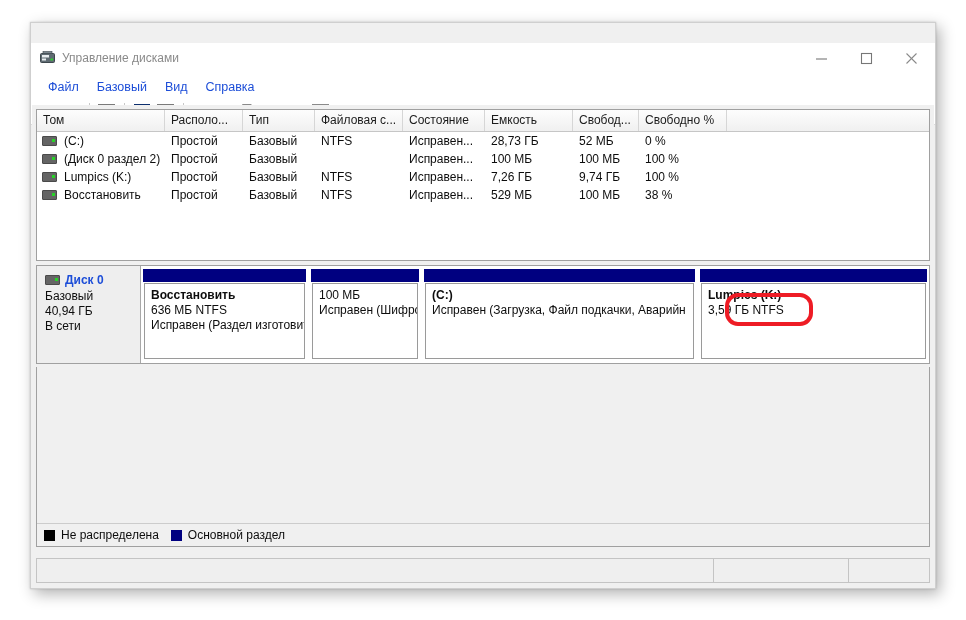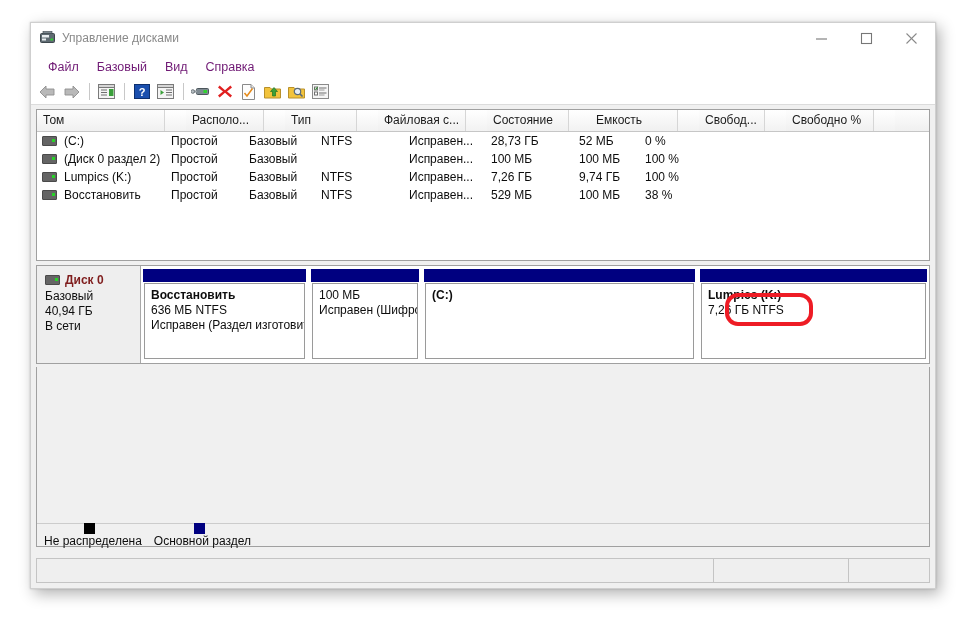--- a/index.html
+++ b/index.html
@@ -21,20 +21,21 @@
     box-shadow:4px 5px 14px rgba(0,0,0,.30), 0 0 2px rgba(0,0,0,.18);
     box-sizing:border-box;
   }
 
   
   #titlebar{
     position:relative;
     height:31px;
     background:#ffffff;
     border-bottom:none;
+    margin-top:20px;
   }
   #title-icon{
     position:absolute;left:9px;top:8px;width:15px;height:14px;
   }
   #title-text{
     position:absolute;left:31px;top:8px;
     font-size:12px;color:#8a8a8a;white-space:nowrap;
   }
   .wbtn{
     position:absolute;top:0;width:45px;height:30px;
@@ -46,21 +47,21 @@
   #btn-close{right:1px;}
 
   
   #menubar{
     height:25px;
     background:#ffffff;
     padding-left:8px;
     display:flex;align-items:center;
   }
   .menu-item{
-    font-size:12.5px;color:#701a75;
+    font-size:12.5px;color:#1d4ed8;
     padding:3px 9px;white-space:nowrap;
   }
 
   
   #toolbar{
     height:25px;
     background:#ffffff;
     border-bottom:1px solid #dcdcdc;
     display:flex;align-items:center;
     padding-left:5px;
@@ -86,21 +87,20 @@
     position:absolute;left:4px;top:4px;right:4px;height:152px;
     background:#ffffff;
     border:1px solid #a0a0a0;
     box-sizing:border-box;
     overflow:hidden;
   }
   #vol-header{
     display:flex;height:21px;
     background:linear-gradient(#ffffff,#f2f2f2);
     border-bottom:1px solid #c6c6c6;
-    gap:21px;
   }
   .vh{
     font-size:12px;color:#1b1b1b;
     padding:3px 0 0 6px;
     border-right:1px solid #d6d6d6;
     box-sizing:border-box;
     white-space:nowrap;overflow:hidden;
     background:linear-gradient(#fdfdfd,#f0f0f0);
   }
   .vrow{display:flex;height:18px;align-items:center;}
@@ -130,21 +130,21 @@
     overflow:hidden;
   }
   #disk-info{
     width:104px;flex:0 0 auto;
     background:#eeeeee;
     border-right:1px solid #a8a8a8;
     padding:7px 0 0 8px;
     box-sizing:border-box;
   }
   #disk-info .dtitle{
-    font-size:12px;font-weight:bold;color:#7f1d1d;
+    font-size:12px;font-weight:bold;color:#1d4ed8;
     display:flex;align-items:center;margin-bottom:2px;
   }
   #disk-info .dtitle .drive-ico{margin-right:5px;}
   #disk-info .dline{font-size:12px;color:#0d0d0d;line-height:15px;}
 
   #parts{flex:1 1 auto;display:flex;padding:0;background:#ffffff;}
   .part{
     position:relative;
     border-right:1px solid #ffffff;
     box-sizing:border-box;
@@ -180,21 +180,21 @@
     border:1px solid #a0a0a0;
     border-top:none;
     box-sizing:border-box;
   }
   #legend{
     position:absolute;left:0;right:0;bottom:0;height:22px;
     background:#f0f0f0;
     border-top:1px solid #cccccc;
     display:flex;align-items:center;padding-left:7px;
   }
-  .leg{display:flex;align-items:center;margin-right:12px;flex-direction:column;}
+  .leg{display:flex;align-items:center;margin-right:12px;}
   .leg .sw{width:11px;height:11px;margin-right:6px;}
   .leg .lbl{font-size:12px;color:#0d0d0d;white-space:nowrap;}
 
   
   #statusbar{
     position:absolute;left:4px;right:4px;bottom:4px;height:25px;
     background:#efefef;
     border:1px solid #c4c4c4;
     box-sizing:border-box;
     display:flex;
@@ -462,28 +462,29 @@
             <div class="pname"></div>
             <div class="pline">100 МБ</div>
             <div class="pline">Исправен (Шифров</div>
           </div>
         </div>
 
         <div class="part" style="width:276px">
           <div class="bar"></div>
           <div class="pbox">
             <div class="pname">(C:)</div>
+            <div class="pline">Исправен (Загрузка, Файл подкачки, Аварийн</div>
           </div>
         </div>
 
         <div class="part" style="flex:1 1 auto">
           <div class="bar"></div>
           <div class="pbox">
             <div class="pname">Lumpics (K:)</div>
-            <div class="pline">7,26 ГБ NTFS</div>
+            <div class="pline">3,59 ГБ NTFS</div>
           </div>
         </div>
 
       </div>
     </div>
 
     <div id="blank-area">
       <div id="legend">
         <div class="leg">
           <span class="sw" style="background:#000000"></span>

